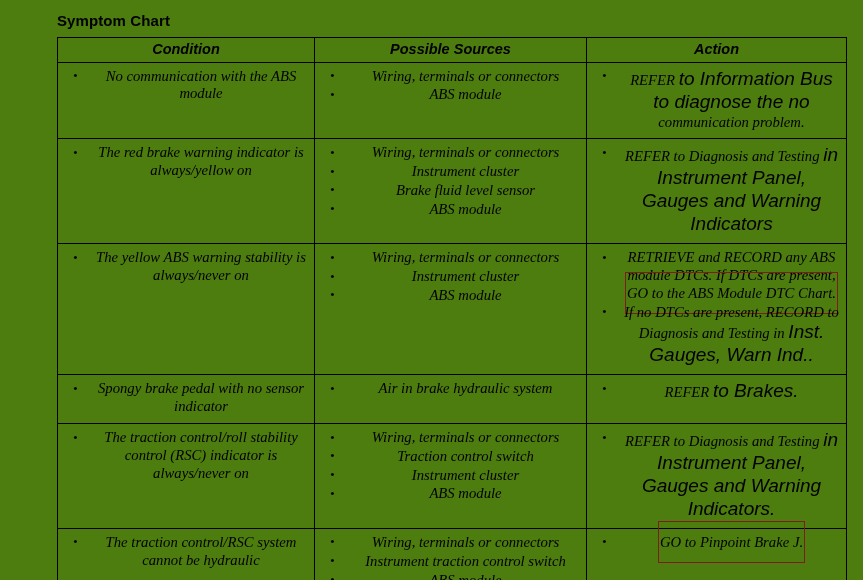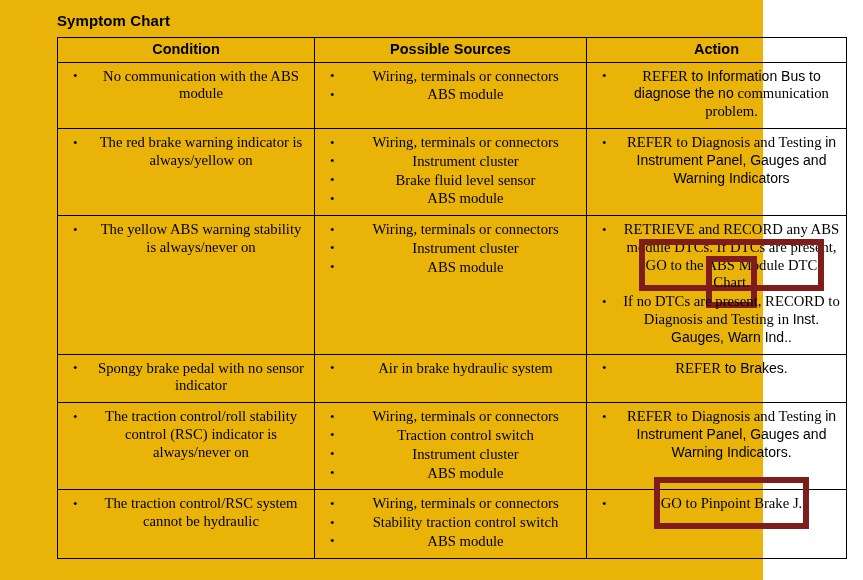--- a/index.html
+++ b/index.html
@@ -12,23 +12,23 @@
     width: 863px;
     height: 580px;
     overflow: hidden;
     font-family: "Liberation Serif", serif;
     color: #000000;
     -webkit-font-smoothing: antialiased;
   }
 
   .page {
     position: relative;
-    width: 763px;
+    width: 863px;
     height: 580px;
-    background: #eab308;
+    background: #4d7c0f;
   }
 
   .page-title {
     position: absolute;
     left: 57px;
     top: 12px;
     font-family: "Liberation Sans", sans-serif;
     font-weight: bold;
     font-size: 15px;
     letter-spacing: 0.1px;
@@ -51,20 +51,21 @@
 
   table.symptom-chart col.c-condition { width: 257px; }
   table.symptom-chart col.c-sources   { width: 272px; }
   table.symptom-chart col.c-action    { width: 260px; }
 
   table.symptom-chart th,
   table.symptom-chart td {
     border: 1.2px solid #000;
     vertical-align: top;
     padding: 0;
+    font-style: italic;
   }
 
   table.symptom-chart thead th {
     text-align: center;
     font-family: "Liberation Sans", sans-serif;
     font-weight: bold;
     font-size: 14.5px;
     padding: 3px 0 4px 0;
     line-height: 1.15;
   }
@@ -92,32 +93,32 @@
     font-size: 13px;
     line-height: 1.32;
   }
 
   
   td.cell { height: 100%; }
 
   
   .sans {
     font-family: "Liberation Sans", sans-serif;
-    font-size: 14px;
+    font-size: 19px;
   }
   .serif {
     font-family: "Liberation Serif", serif;
   }
 
   
   .xref-box {
     display: inline;
     box-decoration-break: clone;
     -webkit-box-decoration-break: clone;
-    border: 6px solid #7f1d1d;
+    border: 1px solid #7f1d1d;
     padding: 12px 1px;
     background: transparent;
     cursor: pointer;
     margin-top: 12px;
   }
 </style>
 </head>
 <body>
 
 <div class="page">
@@ -236,21 +237,21 @@
           </tr>
           <tr>
             <td class="cell">
               <ul class="cell-list">
                 <li>The traction control/RSC system cannot be hydraulic</li>
               </ul>
             </td>
             <td class="cell">
               <ul class="cell-list">
                 <li>Wiring, terminals or connectors</li>
-                <li>Stability traction control switch</li>
+                <li>Instrument traction control switch</li>
                 <li>ABS module</li>
               </ul>
             </td>
             <td class="cell">
               <ul class="cell-list">
                 <li><span class="serif xref-box">GO to Pinpoint Brake J.</span></li>
               </ul>
             </td>
           </tr>
         </tbody>

